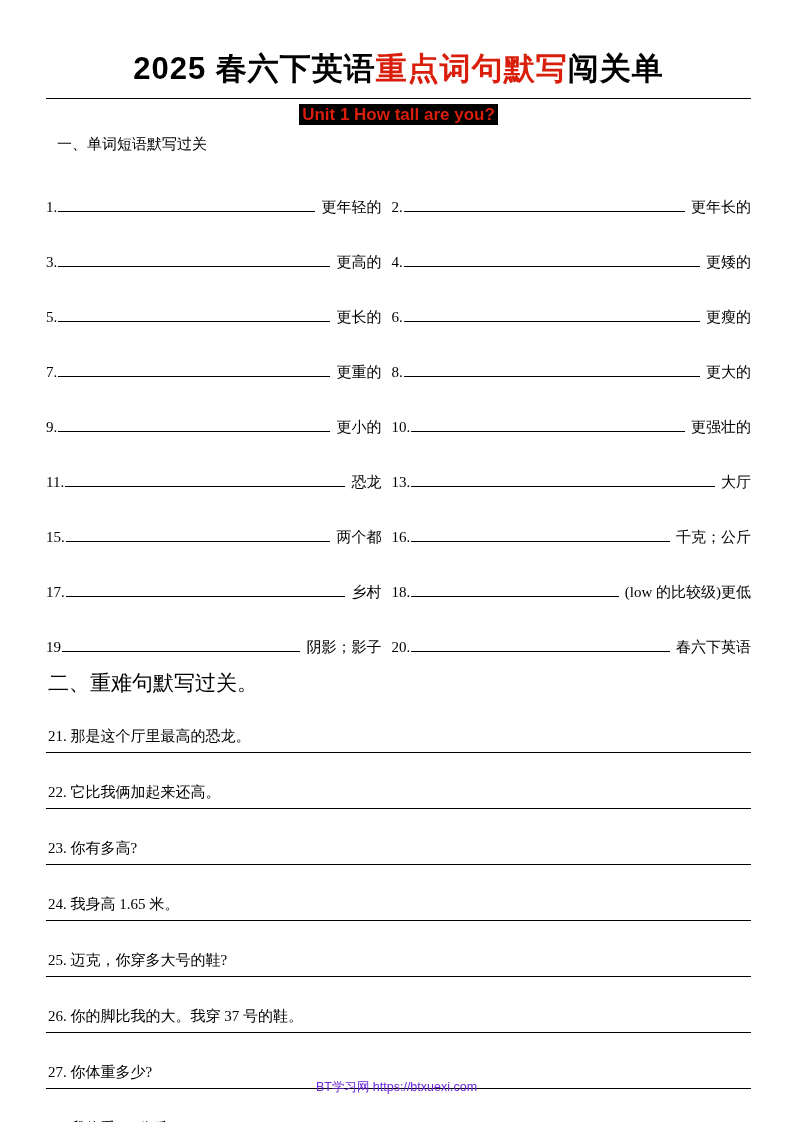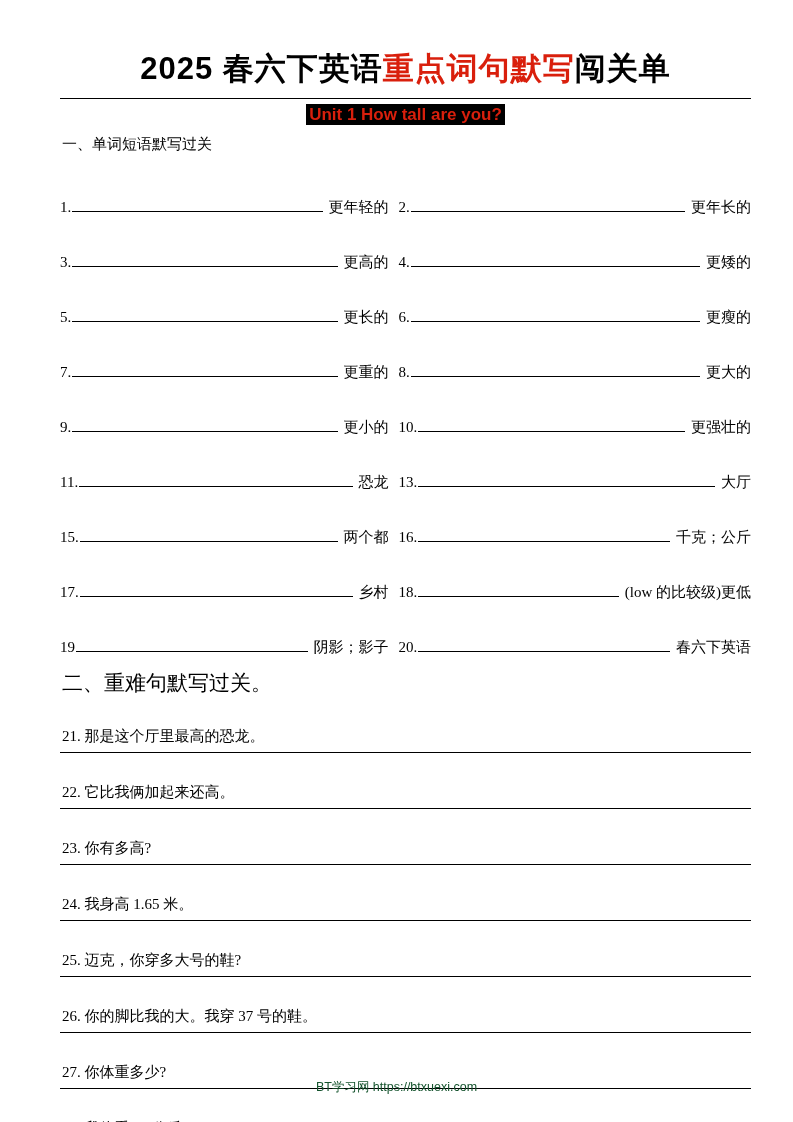--- a/index.html
+++ b/index.html
@@ -12,21 +12,21 @@
     height: 1122px;
     font-family: "Liberation Serif", "DejaVu Serif", serif;
     color: #000000;
     position: relative;
     overflow: hidden;
   }
   .page {
     width: 793px;
     height: 1122px;
     box-sizing: border-box;
-    padding: 30px 42px 0 60px;
+    padding: 30px 42px 0 46px;
     position: relative;
   }
 
   
   .title {
     text-align: center;
     font-family: "Liberation Sans", "DejaVu Sans", sans-serif;
     font-weight: bold;
     font-size: 31px;
     letter-spacing: 1px;
@@ -51,21 +51,21 @@
     font-family: "Liberation Sans", "DejaVu Sans", sans-serif;
     font-weight: bold;
     font-size: 17px;
     color: #d91f0c;
     background: #000000;
     padding: 1px 3px;
   }
 
   .section-head {
     font-size: 15px;
-    margin: 6px 0 8px 2px;
+    margin: 6px 0 8px 11px;
     font-family: "Liberation Sans", "DejaVu Sans", sans-serif;
   }
 
   
   .word-grid {
     width: 100%;
     border-collapse: collapse;
   }
   .word-grid td {
     padding: 0;
@@ -117,21 +117,21 @@
   }
   .sent-block { margin-bottom: 0; margin-top: 30px; }
 
   .footer {
     position: absolute;
     left: 0;
     right: 0;
     bottom: 26px;
     text-align: center;
     font-size: 12.5px;
-    color: #14532d;
+    color: #6d28d9;
     font-family: "Liberation Sans", "DejaVu Sans", sans-serif;
   }
 </style>
 </head>
 <body>
 
 <div class="page">
 
   <div class="title">
     <span>2025 春六下英语</span><span class="red">重点词句默写</span><span>闯关单</span>

